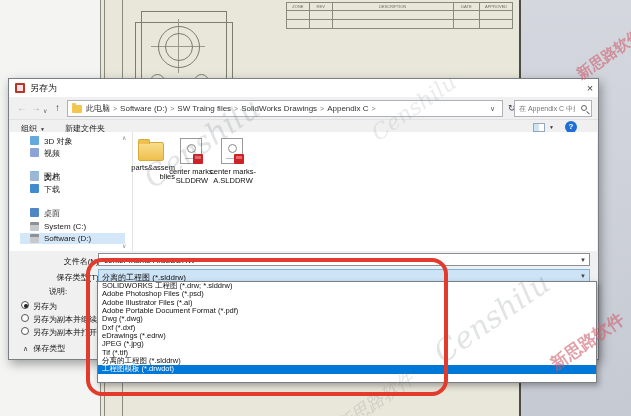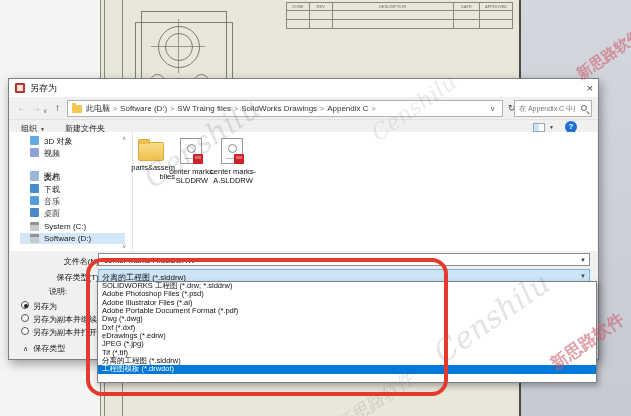--- a/index.html
+++ b/index.html
@@ -200,24 +200,20 @@
         <div class="si-lbl">图片</div>
       </div>
     <div class="si-row" style="top:39px;">
         <div class="si ic-doc"></div>
         <div class="si-lbl">文档</div>
       </div>
     <div class="si-row" style="top:51px;">
         <div class="si ic-dl"></div>
         <div class="si-lbl">下载</div>
       </div>
-    <div class="si-row" style="top:63px;">
-        <div class="si ic-music"></div>
-        <div class="si-lbl">音乐</div>
-      </div>
     <div class="si-row" style="top:75px;">
         <div class="si ic-desktop"></div>
         <div class="si-lbl">桌面</div>
       </div>
     <div class="si-row" style="top:89px;">
         <div class="si ic-drive"></div>
         <div class="si-lbl">System (C:)</div>
       </div>
     <div class="si-row si-sel" style="top:101px;">
         <div class="si ic-drive"></div>

